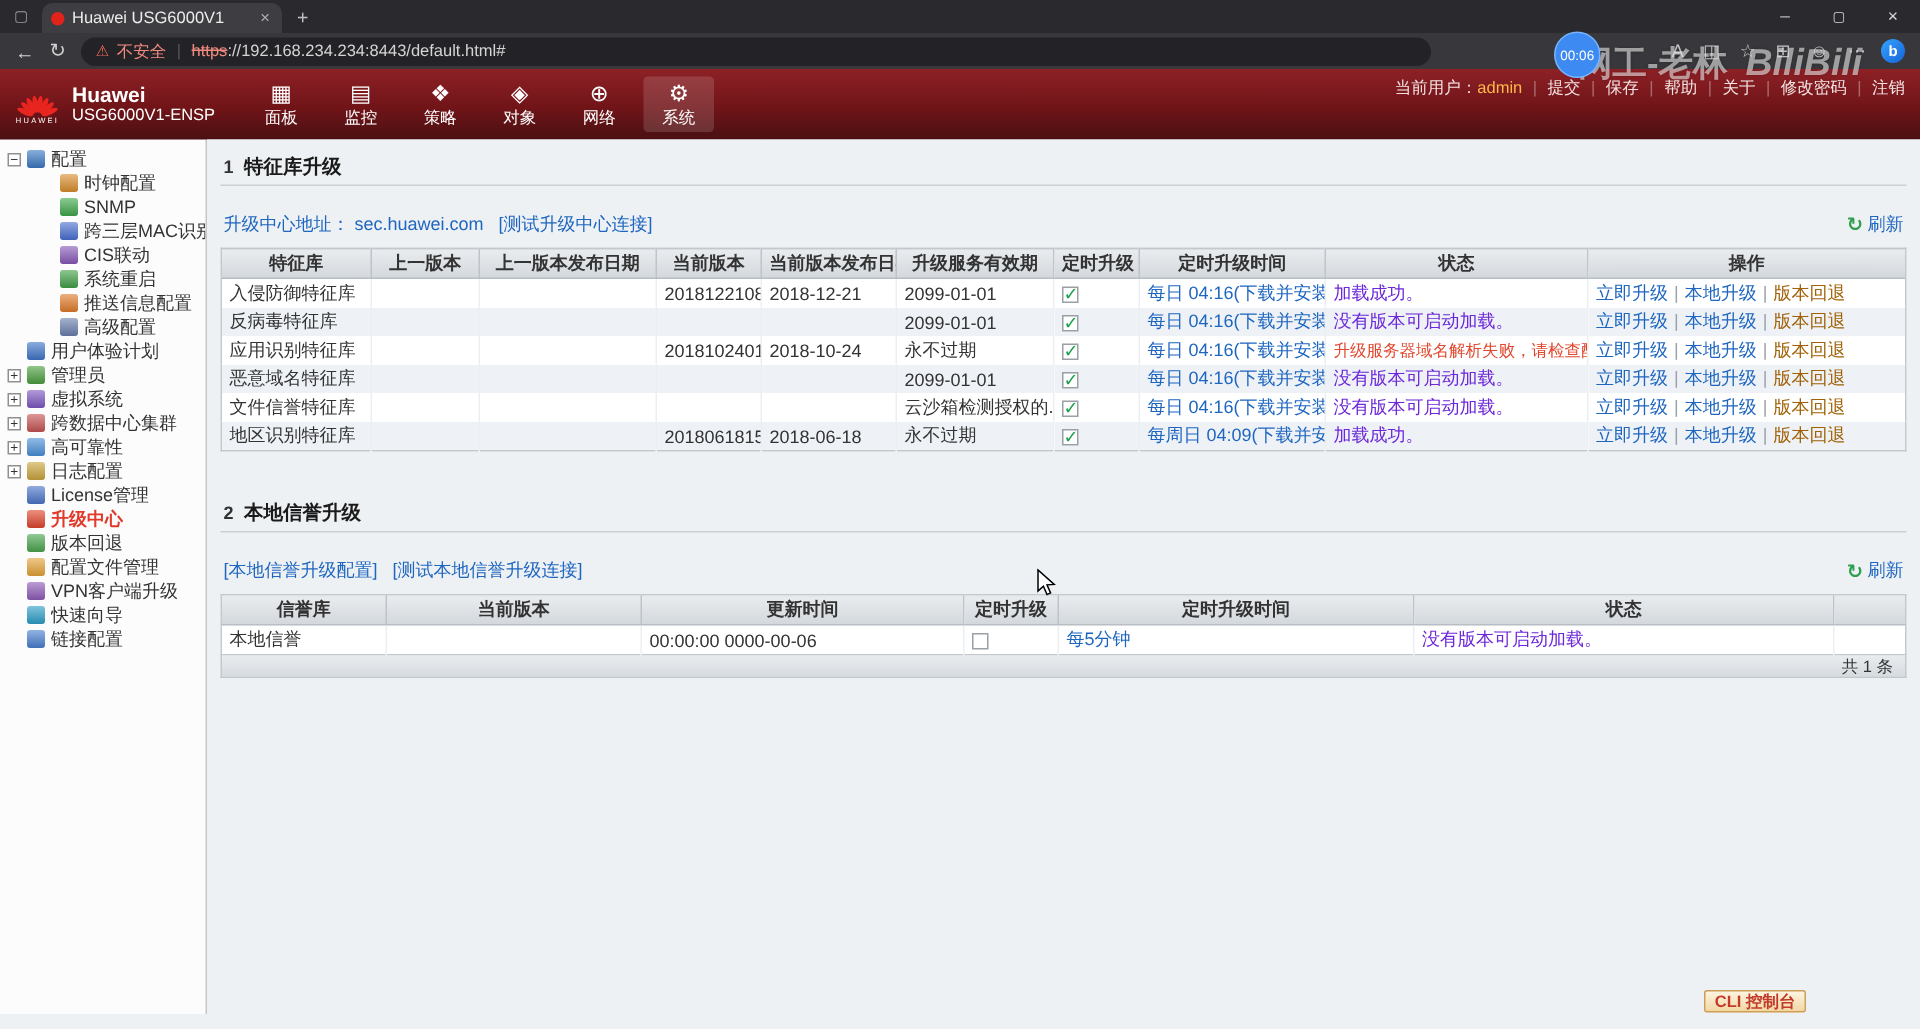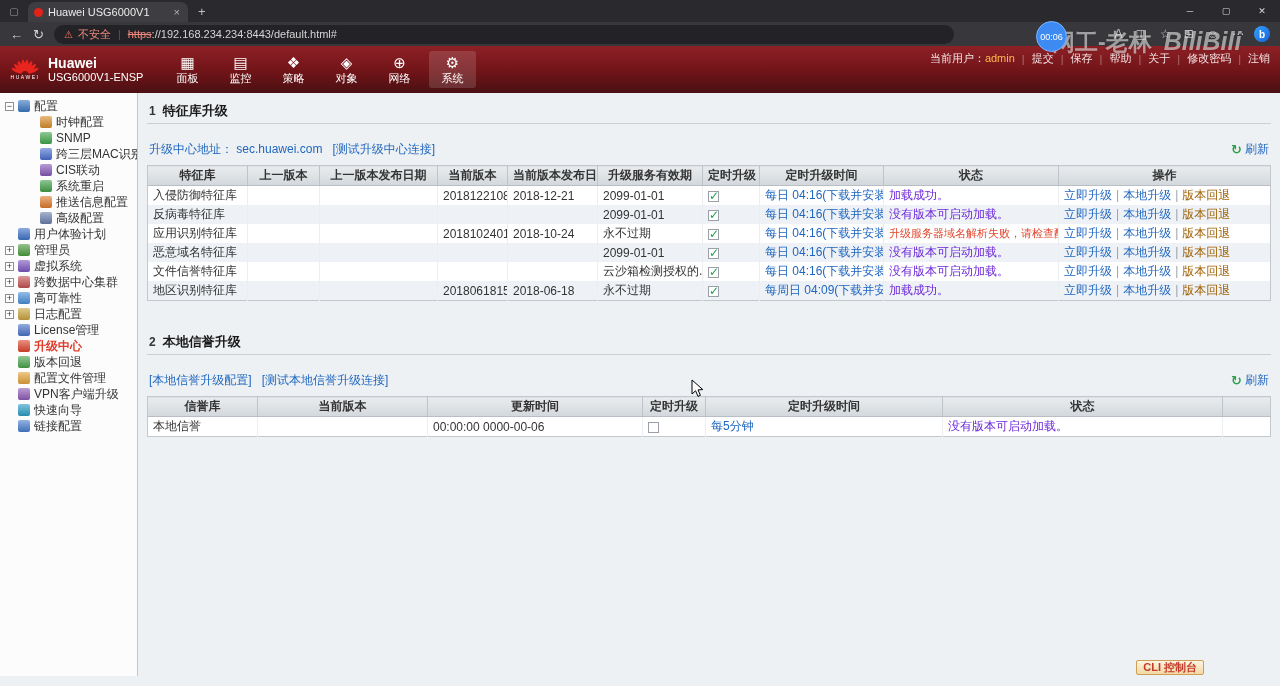--- a/index.html
+++ b/index.html
@@ -32,21 +32,21 @@
 .bing{width:16px;height:16px;border-radius:50%;background:linear-gradient(135deg,#35a3ff,#1663d6);color:#fff;font-size:10px;font-weight:bold;display:flex;align-items:center;justify-content:center;cursor:pointer}
 
 
 .recorder{position:absolute;left:1036px;top:21px;width:31px;height:31px;border-radius:50%;background:#3d8bf2;border:1px solid #79b4ff;color:#fff;font-size:9px;display:flex;align-items:center;justify-content:center;z-index:40}
 .watermark{position:absolute;left:1052px;top:27px;z-index:30;pointer-events:none;color:rgba(255,255,255,.55);font-weight:bold;display:flex;gap:12px;align-items:baseline;text-shadow:0 0 2px rgba(0,0,0,.25)}
 .wm1{font-size:23px}
 .wm2{font-size:25px;font-style:italic}
 
 
 .appheader{height:47px;background:linear-gradient(180deg,#8d2126 0%,#701418 55%,#4a1013 100%);display:flex;align-items:center;position:relative;color:#fff}
-.logo{display:flex;align-items:center;gap:8px;padding-left:10px;width:158px}
+.logo{display:flex;align-items:flex-end;gap:8px;padding-left:10px;width:158px}
 .logo-mark{display:flex;flex-direction:column;align-items:center}
 .logo-caption{font-size:5px;letter-spacing:1.5px;color:#fff;margin-top:-2px}
 .brand{line-height:1.15}
 .brand-name{font-size:14px;font-weight:bold}
 .brand-device{font-size:11px}
 .hnav{display:flex;gap:6px;margin-left:6px}
 .nav-item{width:47px;text-align:center;padding:3px 0 2px;border-radius:3px;cursor:pointer}
 .nav-item.selected{background:rgba(255,255,255,.14)}
 .nav-ico{font-size:15px;line-height:17px}
 .nav-label{font-size:11px}
@@ -456,20 +456,23 @@
               <td>本地信誉</td>
               <td></td>
               <td>00:00:00 0000-00-06</td>
               <td class="cbx-cell"><span class="cbx"></span></td>
               <td><span class="lnk">每5分钟</span></td>
               <td><span class="status-ok">没有版本可启动加载。</span></td>
               <td></td>
             </tr>
           </tbody>
         </table>
+      <div class="totalbar">
+        <span>共 1 条</span>
+      </div>
     </div>
   </div>
 
   <div class="clibtn">CLI 控制台</div>
 
   <div class="recorder">00:06</div>
   <div class="watermark">
     <span class="wm1">网工-老林</span>
     <span class="wm2">BiliBili</span>
   </div>

